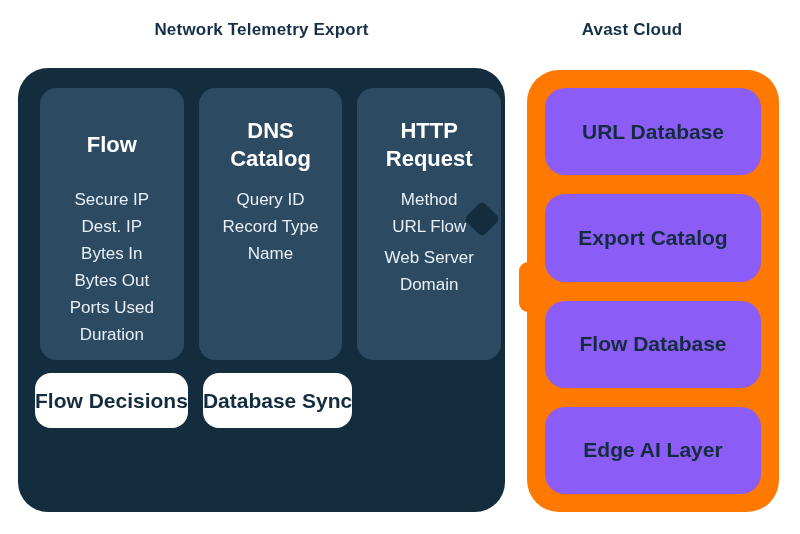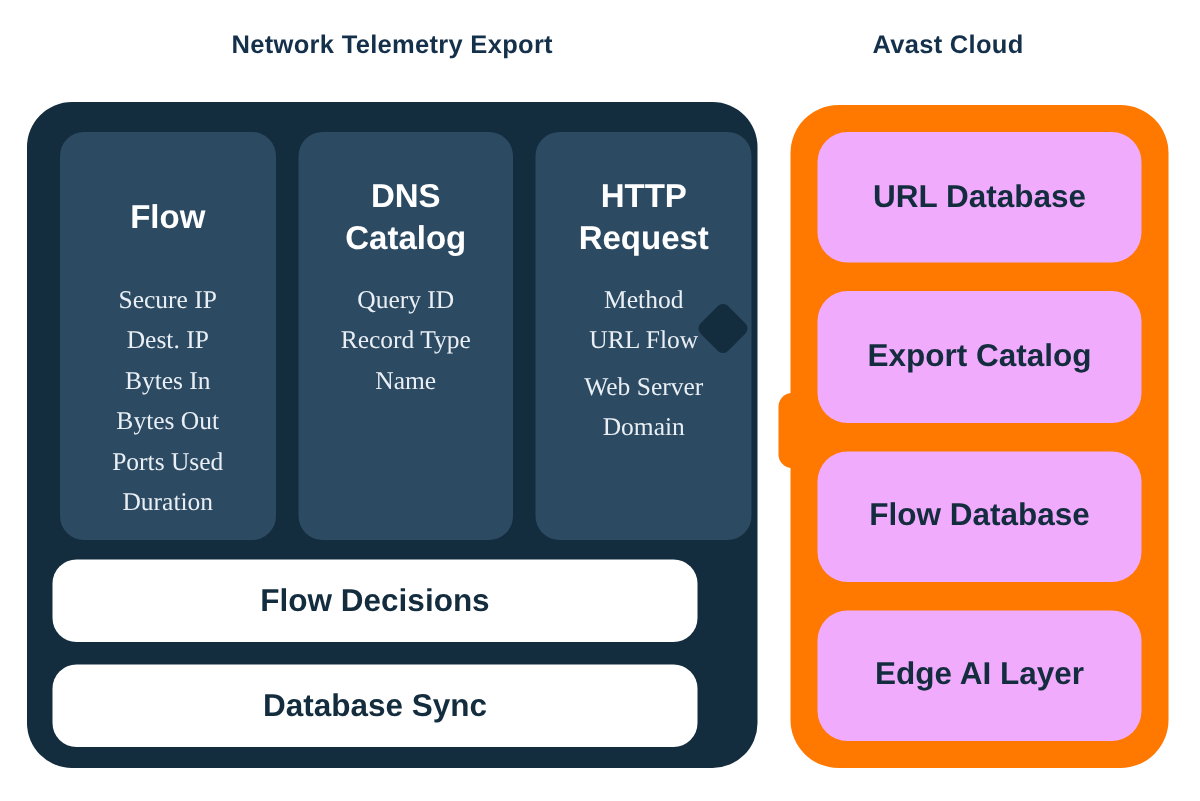--- a/index.html
+++ b/index.html
@@ -60,27 +60,26 @@
     color: #ffffff;
   }
   .col-items { margin-top: 10px; }
   .col-item {
     max-width: 116px;
     margin: 0 auto;
     text-align: center;
     font-size: 17px;
     line-height: 27px;
     color: #e9eff4;
-    font-family: Liberation Serif, serif;
   }
   .item-spaced { margin-top: 4px; }
 
   .bars {
     display: flex;
-    flex-direction: column;
+    flex-direction: row;
     gap: 15px;
     padding: 13px 40px 0 17px;
   }
   .bar {
     height: 55px;
     background: #ffffff;
     border-radius: 16px;
     display: flex;
     align-items: center;
     justify-content: center;
@@ -114,21 +113,21 @@
     background: #ff7800;
     border-radius: 32px;
     box-sizing: border-box;
     padding: 18px;
     display: flex;
     flex-direction: column;
     gap: 19px;
   }
   .card {
     flex: 1;
-    background: #f0abfc;
+    background: #8b5cf6;
     border-radius: 20px;
     display: flex;
     align-items: center;
     justify-content: center;
     text-align: center;
     font-size: 21px;
     font-weight: bold;
     color: #132c3e;
   }
 </style>

